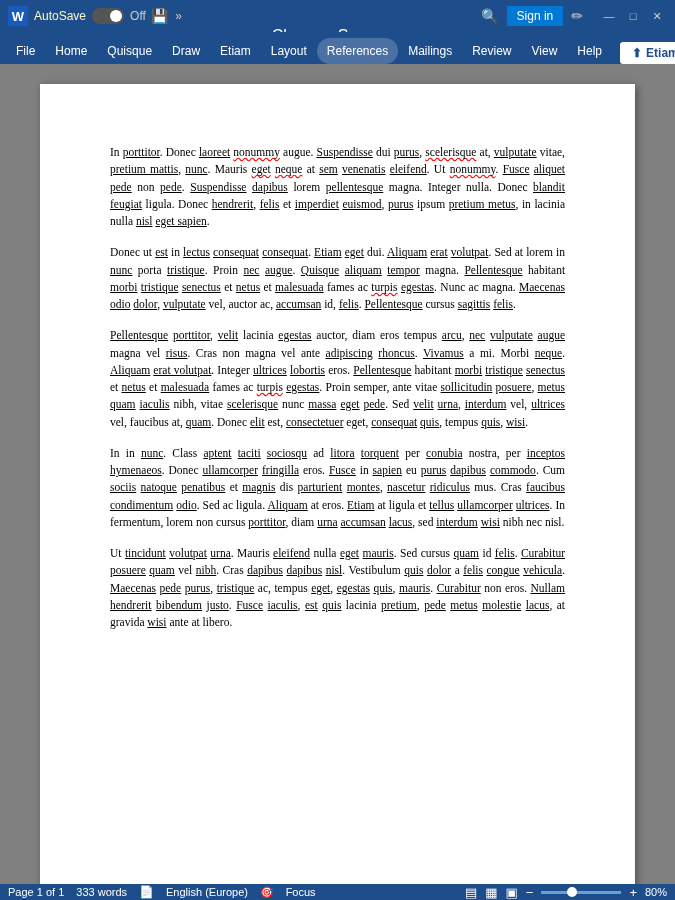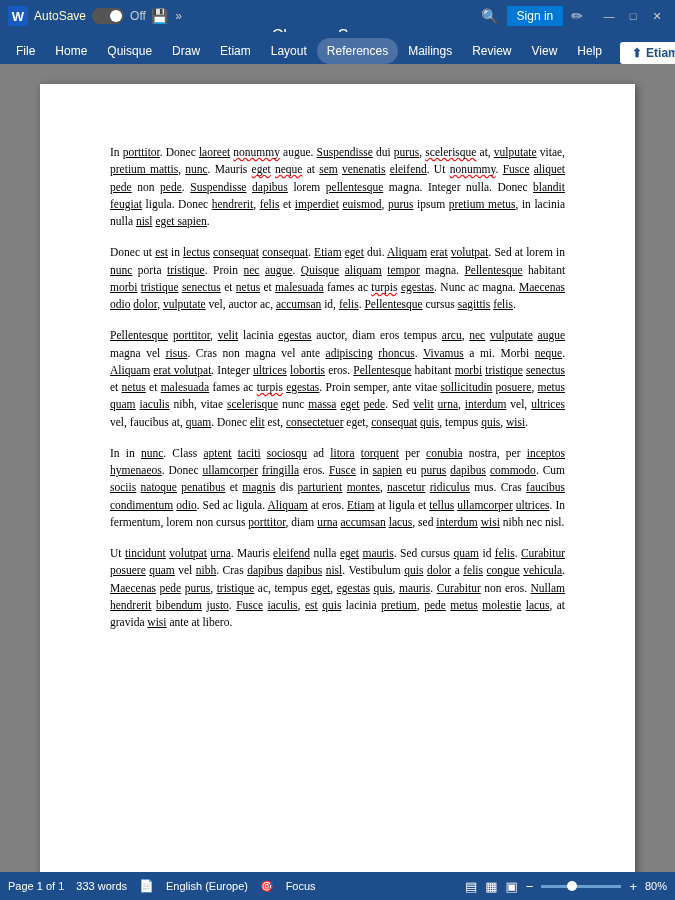--- a/index.html
+++ b/index.html
@@ -70,21 +70,21 @@
     }
     .underline { text-decoration: underline; }
     .redwave {
       text-decoration: underline wavy red;
       text-decoration-skip-ink: none;
     }
 
     
     .status-bar {
       background: #1e4d8c;
-      height: 28px;
+      height: 16px;
       display: flex;
       align-items: center;
       padding: 0 8px;
       color: white;
       font-size: 11px;
       flex-shrink: 0;
       gap: 12px;
     }
     .status-bar-right { margin-left: auto; display: flex; align-items: center; gap: 8px; }
     .zoom-slider-container { display: flex; align-items: center; gap: 4px; }

